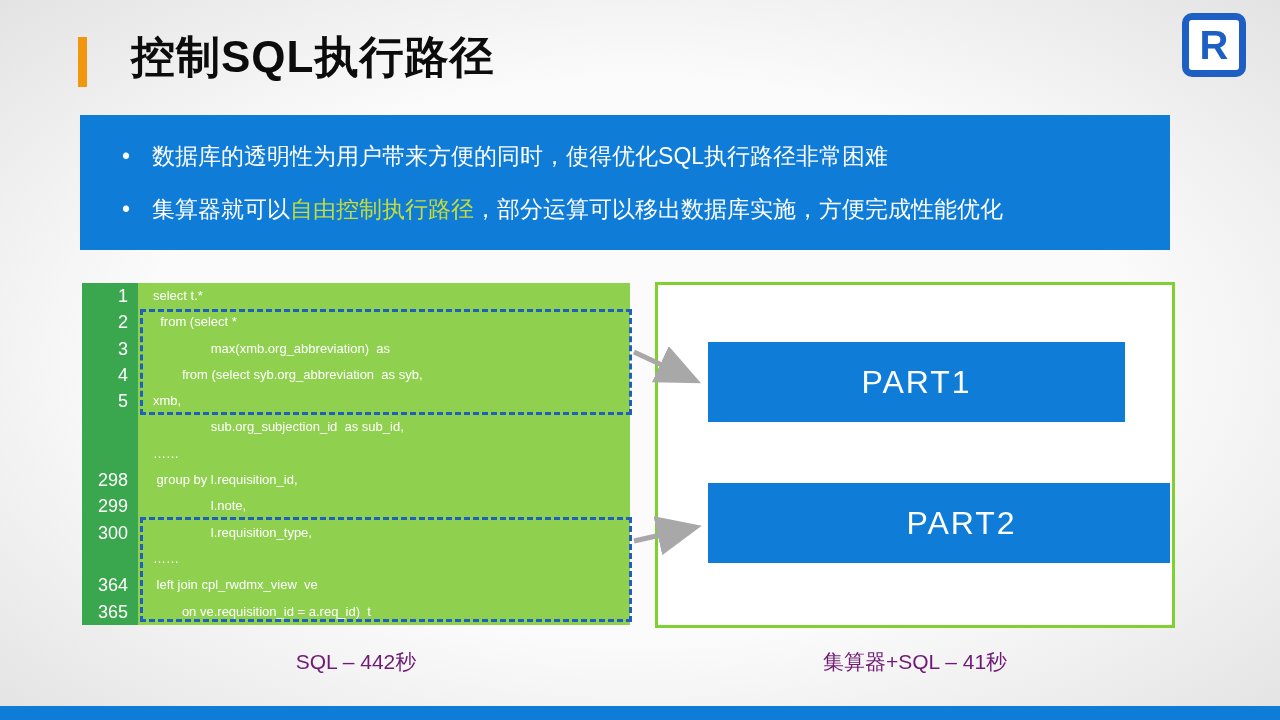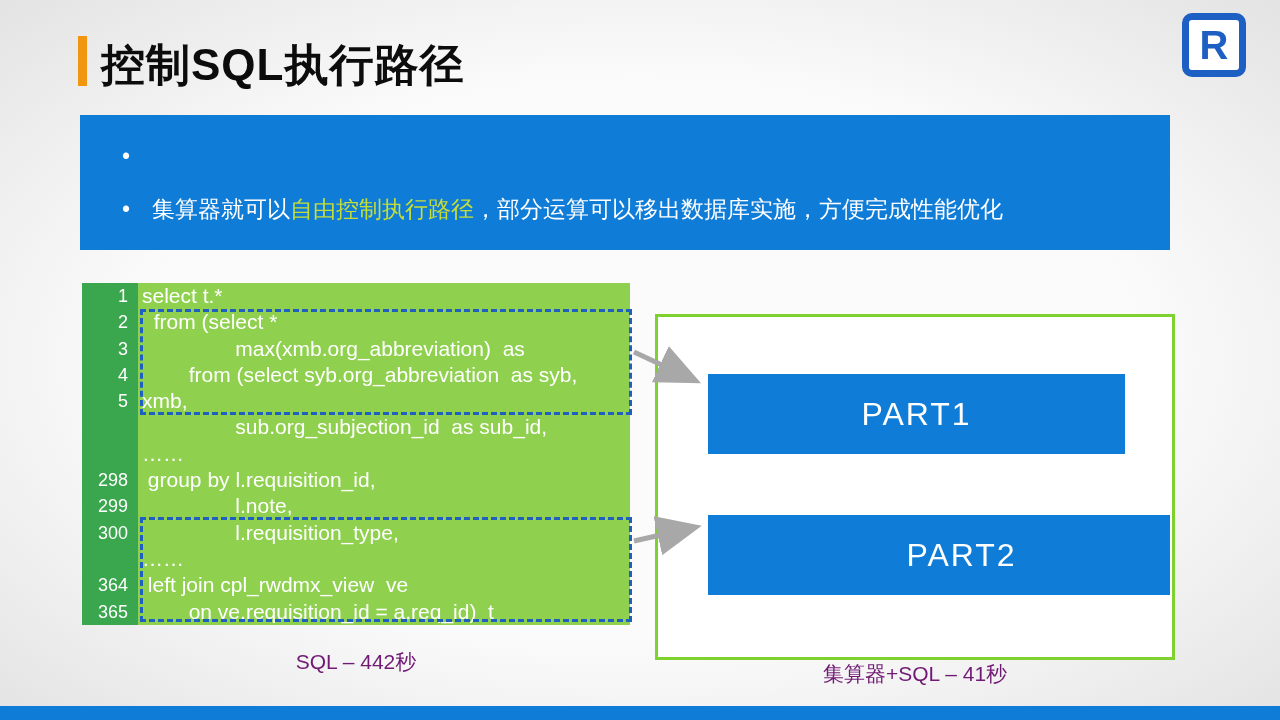--- a/index.html
+++ b/index.html
@@ -4,21 +4,21 @@
 <style>
   html,body{margin:0;padding:0;}
   body{
     width:1280px;height:720px;position:relative;overflow:hidden;
     font-family:"Liberation Sans","DejaVu Sans",sans-serif;
     background: radial-gradient(ellipse at center, #fbfbfb 55%, #e3e3e3 100%);
   }
   .slide{position:absolute;inset:0;}
 
   
-  .title-row{position:absolute;left:78px;top:36px;display:flex;align-items:flex-start;}
+  .title-row{position:absolute;left:78px;top:28px;display:flex;align-items:flex-end;gap:30px;}
   .title-bar{width:9px;height:50px;background:var(--title-bar-orange,#f0960f);margin-right:14px;}
   .title-text{font-size:44px;font-weight:bold;color:#0c0c0c;letter-spacing:1px;}
 
   
   .logo{position:absolute;right:34px;top:13px;width:50px;height:50px;
     border:7px solid #1d5fc2;border-radius:10px;background:#ffffff;
     display:flex;align-items:center;justify-content:center;}
   .logo-r{font-size:40px;font-weight:bold;color:#1d5fc2;line-height:1;}
 
   
@@ -27,44 +27,44 @@
     padding:26px 0 0 42px;}
   .bullet-row{display:flex;align-items:flex-start;font-size:23px;line-height:1.35;margin-bottom:22px;}
   .bullet-dot{margin-right:22px;font-size:23px;}
   .bullet-highlight{color:var(--highlight-yellow-green,#c4dd38);}
 
   
   .code-block{position:absolute;left:82px;top:283px;width:548px;height:342px;display:flex;}
   .line-numbers{width:56px;background:var(--line-number-green,#3aa64d);box-sizing:border-box;
     padding-right:10px;text-align:right;color:#fff;font-size:18px;}
   .line-numbers .ln{height:26.3px;line-height:26.3px;}
-  .code-lines{flex:1;background:var(--code-green,#8fd14f);color:#fff;font-size:21px;
-    box-sizing:border-box;padding-left:4px;overflow:hidden;}
+  .code-lines{flex:1;background:var(--code-green,#8fd14f);color:#fff;font-size:13px;
+    box-sizing:border-box;padding-left:15px;overflow:hidden;}
   .code-lines .cl{height:26.3px;line-height:26.3px;white-space:pre;}
 
   .dashed-box{position:absolute;border:3px dashed var(--dashed-blue,#1e5fc0);box-sizing:border-box;}
   .dashed-box-1{left:140px;top:309px;width:492px;height:106px;}
   .dashed-box-2{left:140px;top:517px;width:492px;height:105px;}
 
   
   .result-panel{position:absolute;left:655px;top:282px;width:520px;height:346px;
-    background:#fff;border:3px solid var(--panel-border-green,#7ed12f);box-sizing:border-box;margin-top:32px;}
+    background:#fff;border:3px solid var(--panel-border-green,#7ed12f);box-sizing:border-box;}
   .part-box{position:absolute;left:50px;width:417px;height:80px;background:var(--accent-blue,#0f7cd8);
     color:#fff;display:flex;align-items:center;justify-content:center;
     font-size:32px;letter-spacing:2px;}
   .part-1{top:57px;}
   .part-2{top:198px;padding-left:45px;}
 
   
   .arrows{position:absolute;inset:0;pointer-events:none;}
 
   
   .caption{position:absolute;top:648px;font-size:21px;color:#701a75;text-align:center;font-weight:500;}
   .caption-left{left:82px;width:548px;}
-  .caption-right{left:655px;width:520px;margin-top:12px;}
+  .caption-right{left:655px;width:520px;}
 
   
   .bottom-bar{position:absolute;left:0;bottom:0;width:1280px;height:14px;background:var(--accent-blue,#0f7cd8);}
 </style>
 </head>
 <body>
 
 <div class="slide">
 
   <div class="title-row">
@@ -72,20 +72,21 @@
     <div class="title-text">控制SQL执行路径</div>
   </div>
 
   <div class="logo">
     <span class="logo-r">R</span>
   </div>
 
   <div class="banner">
     <div class="bullet-row">
       <span class="bullet-dot">•</span>
+      <span><span>数据库的透明性为用户带来方便的同时，使得优化SQL执行路径非常困难</span><span class="bullet-highlight"></span><span></span></span>
     </div>
     <div class="bullet-row">
       <span class="bullet-dot">•</span>
       <span><span>集算器就可以</span><span class="bullet-highlight">自由控制执行路径</span><span>，部分运算可以移出数据库实施，方便完成性能优化</span></span>
     </div>
   </div>
 
   <div class="code-block">
     <div class="line-numbers">
       <div class="ln">1</div>

